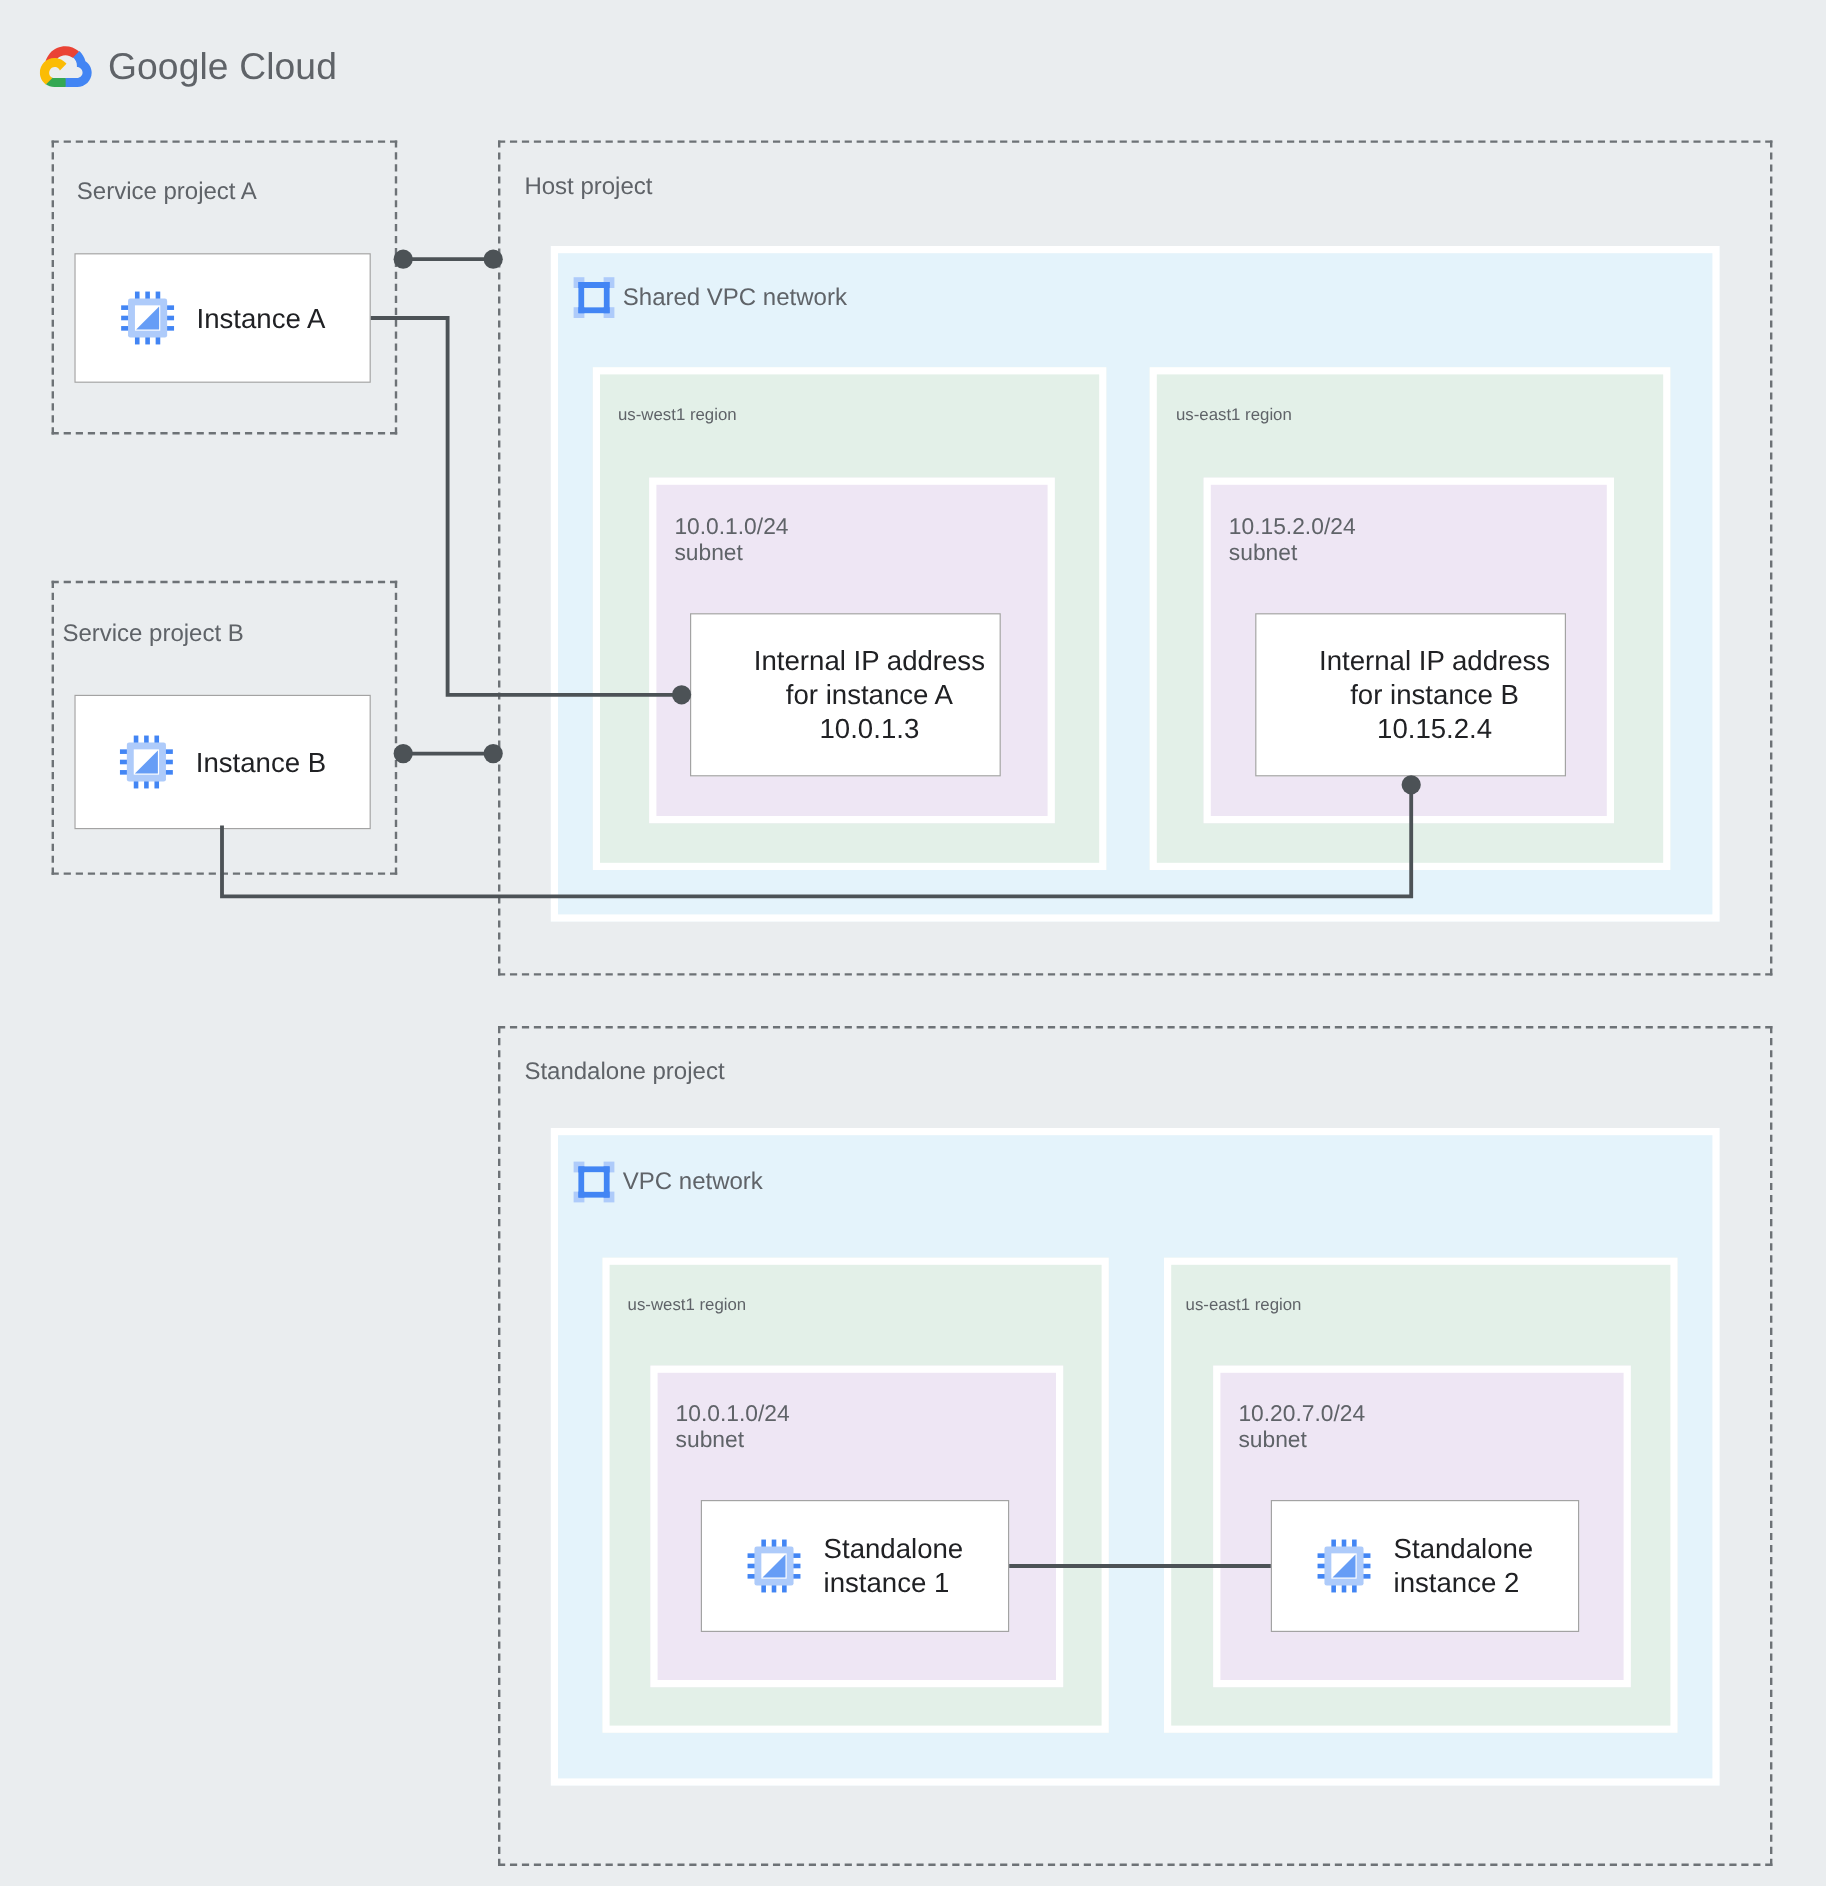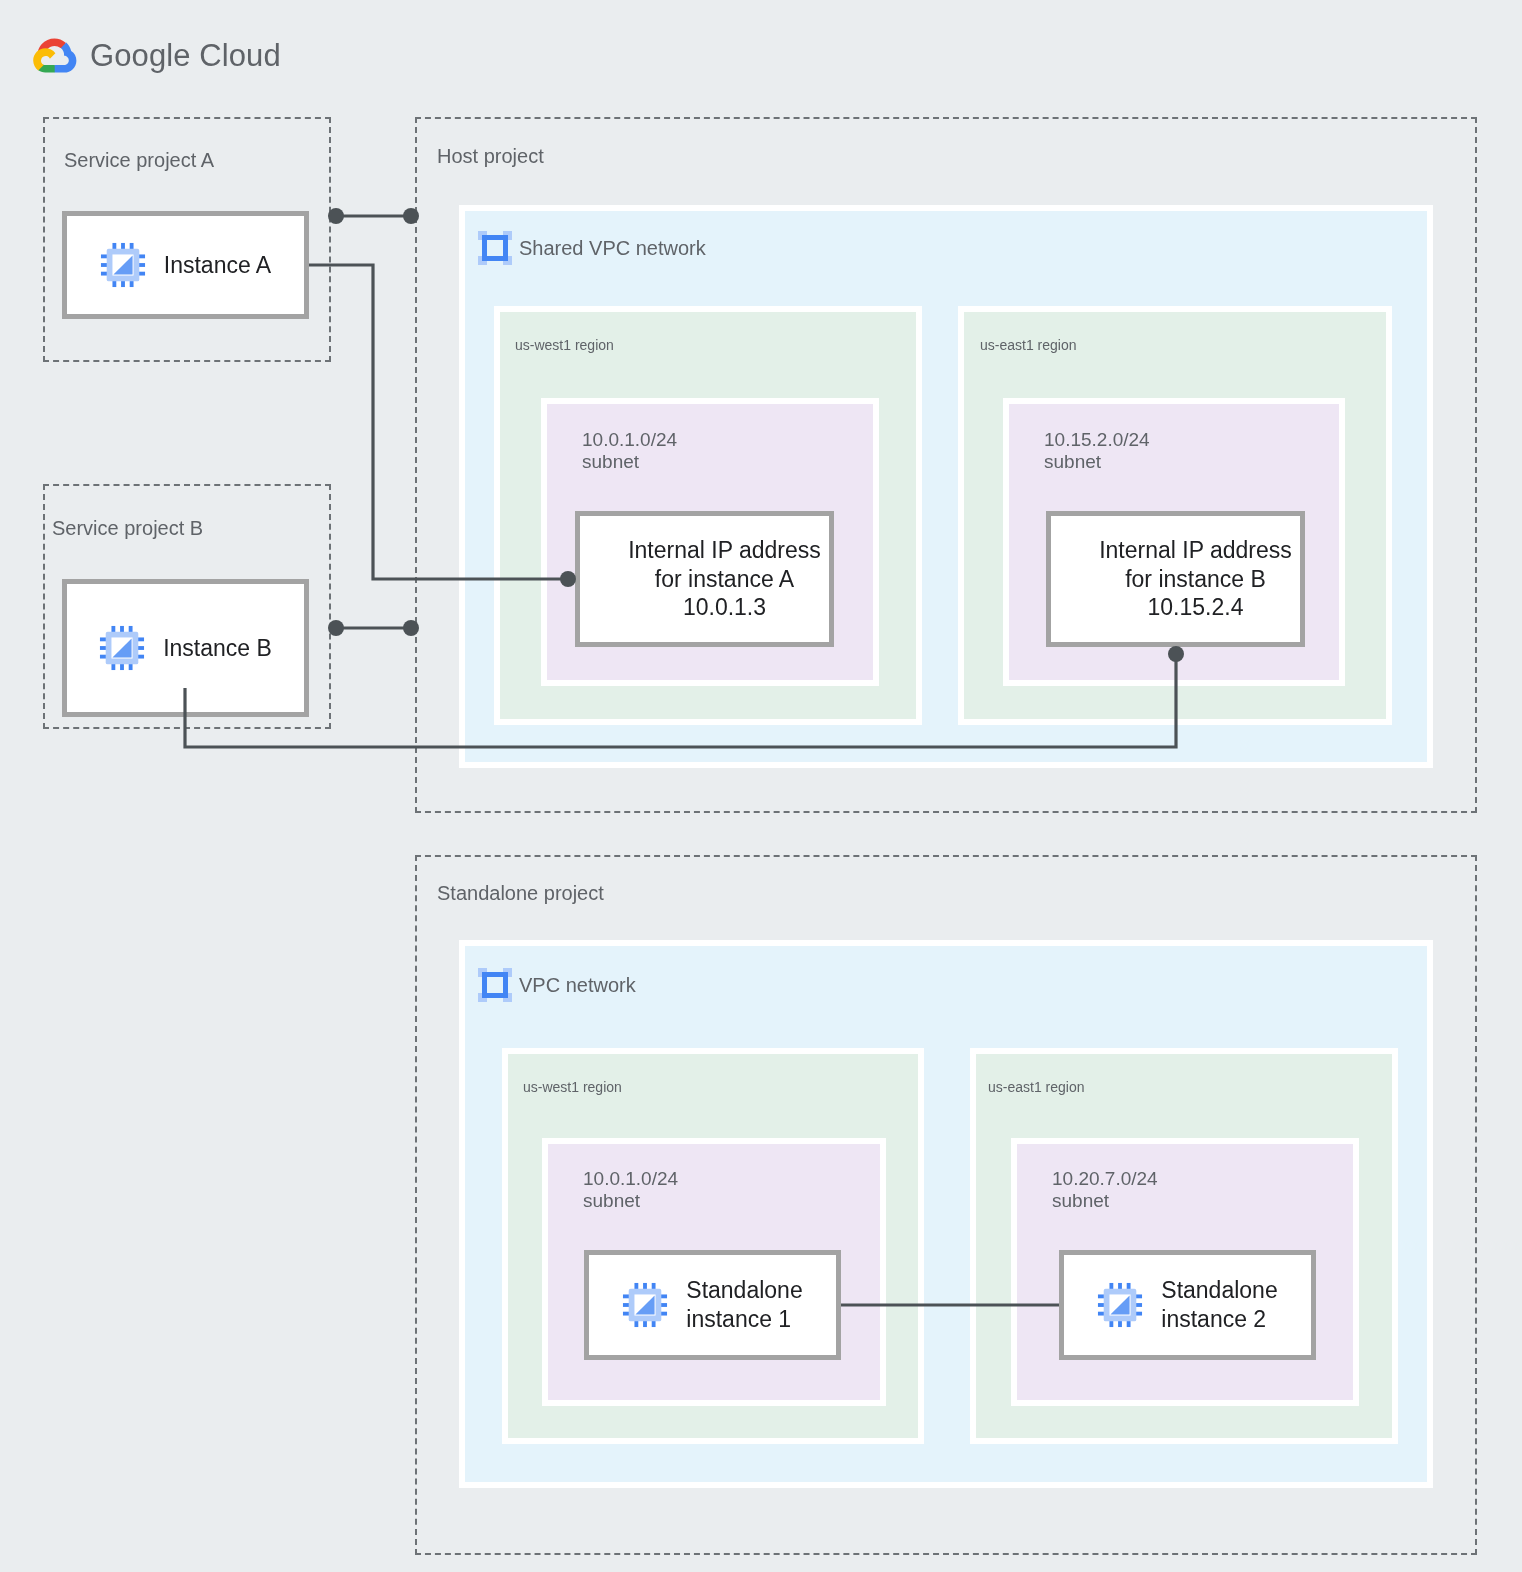--- a/index.html
+++ b/index.html
@@ -84,28 +84,27 @@
     background: #eee6f4;
     border: 6px solid #ffffff;
     box-sizing: border-box;
   }
   .subnet-label {
     position: absolute;
     font-size: 19px;
     color: #5f6368;
     line-height: 1.18;
     white-space: pre-line;
-    margin-left: 20px;
   }
 
   
   .card {
     position: absolute;
     background: #ffffff;
-    border: 5px solid #a3a3a3;
+    border: 1px solid #a3a3a3;
     box-sizing: border-box;
     display: flex;
     align-items: center;
     justify-content: center;
   }
   .card-inner {
     display: flex;
     align-items: center;
     gap: 18px;
   }
@@ -179,21 +178,21 @@
         <rect x="7" y="7" width="34" height="34" rx="2" fill="#aecbfa"></rect>
         <rect x="13" y="13" width="22" height="22" fill="#ffffff"></rect>
         <path d="M14 34 L34 14 L34 34 Z" fill="#669df6"></path>
       </svg>
       <div class="card-text">Instance A</div>
     </div>
   </div>
 
   <div class="dashed" style="left:43px; top:484px; width:288px; height:245px;"></div>
   <div class="project-label" style="left:52px; top:517px;">Service project B</div>
-  <div class="card" style="left:62px; top:579px; width:247px; height:138px;">
+  <div class="card" style="left:62px; top:579px; width:247px; height:112px;">
     <div class="card-inner">
       <svg class="icon-cpu" viewBox="0 0 48 48">
         <g fill="#4285f4">
           <rect x="13" y="1" width="4" height="7"></rect>
             <rect x="22" y="1" width="4" height="7"></rect>
             <rect x="31" y="1" width="4" height="7"></rect>
           <rect x="13" y="40" width="4" height="7"></rect>
             <rect x="22" y="40" width="4" height="7"></rect>
             <rect x="31" y="40" width="4" height="7"></rect>
           <rect x="1" y="13" width="7" height="4"></rect>

